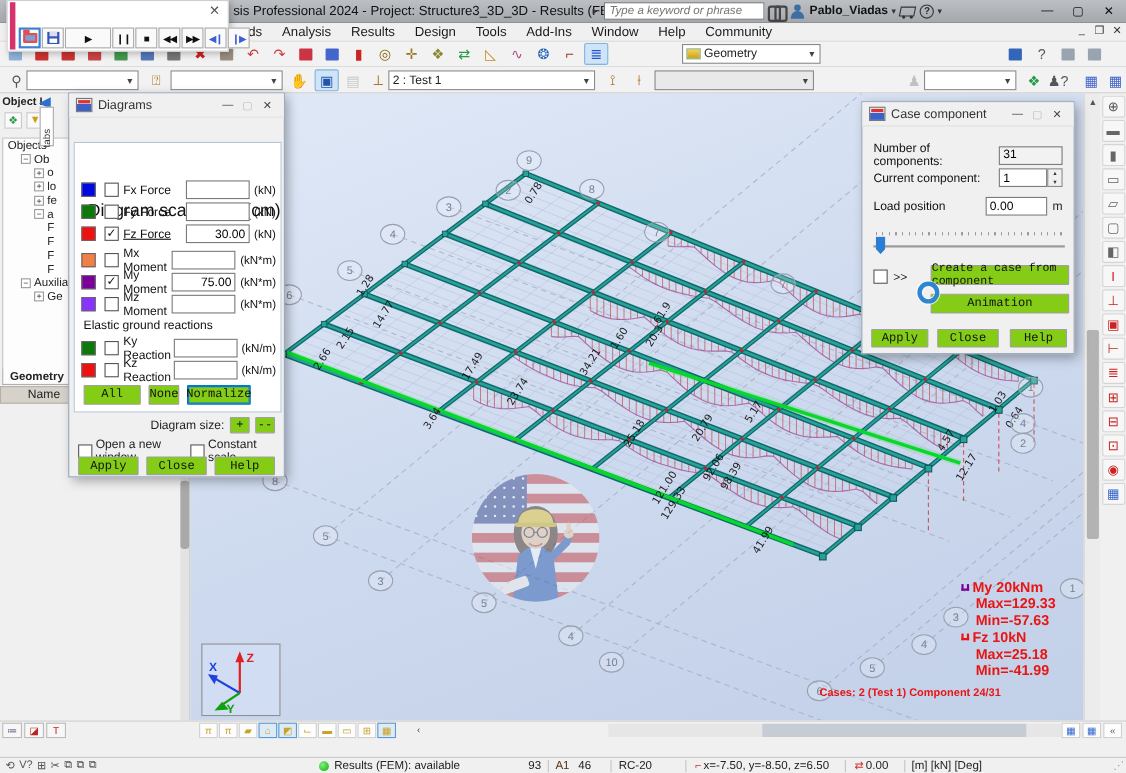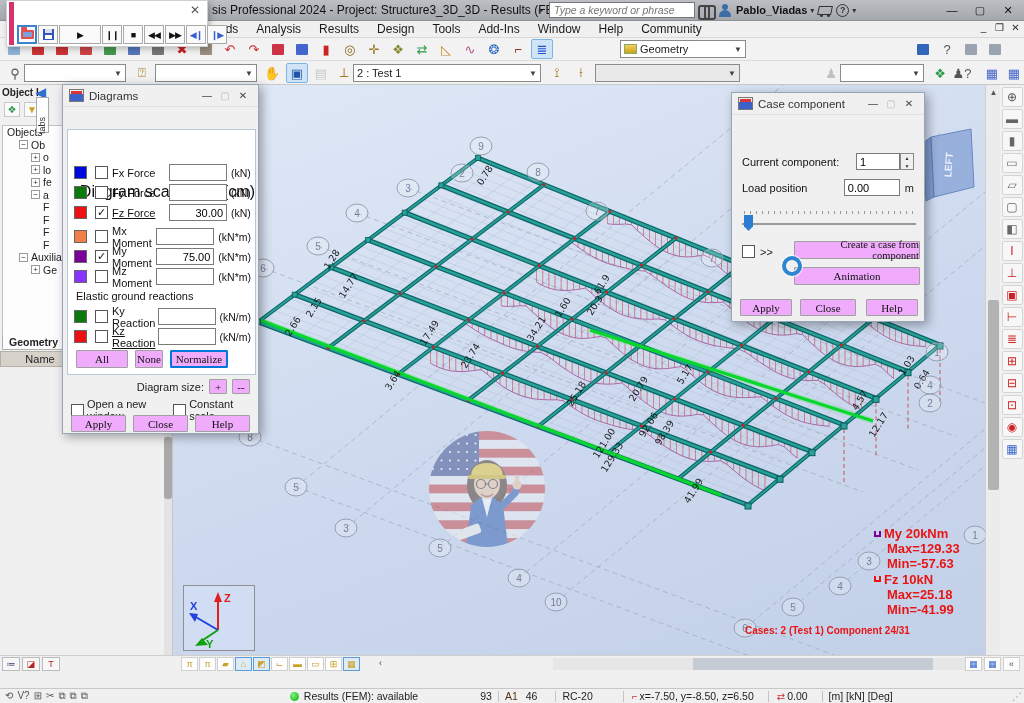--- a/index.html
+++ b/index.html
@@ -123,21 +123,21 @@
   #sb-grip { margin-left:auto; margin-right:2px; color:#999; font-size:10px; }
 
   
   .dialog { background:#f0f0f0; border:1px solid #96a5b8; box-shadow:3px 3px 10px rgba(0,0,0,.35); z-index:40; }
   .dlg-title { height:22px; display:flex; align-items:center; padding:0 6px; background:#f0f0f0; border-bottom:1px solid #e0e0e0; }
   .dlg-title .dtxt { font-size:11.5px; color:#333; margin-left:5px; flex:1; }
   .dlg-btn { width:18px; height:16px; display:flex; align-items:center; justify-content:center; font-size:10px; color:#444; }
   .dlg-btn.dis { color:#bbb; }
   .dlg-icon { width:15px; height:13px; background:linear-gradient(#eee 40%,#3a62c8 40%); border:1px solid #777; position:relative; }
   .dlg-icon::after { content:""; position:absolute; left:1px; top:1px; width:11px; height:3px; background:#d33; }
-  .btn { background:#f0abfc; border:1px solid #a0a0a0; border-radius:1px; font-size:11px; display:flex; align-items:center; justify-content:center; color:#111; font-family:Liberation Serif, serif;text-align:right; }
+  .btn { background:#84cc16; border:1px solid #a0a0a0; border-radius:1px; font-size:11px; display:flex; align-items:center; justify-content:center; color:#111; font-family:Liberation Mono, monospace; }
   .btn.focus { border:1px solid #0078d7; box-shadow:inset 0 0 0 1px #0078d7; }
   .chk { width:13px; height:13px; background:#fff; border:1px solid #555; font-size:11px; line-height:11px; text-align:center; color:#111; flex:none; }
   .inp { height:17px; border:1px solid #7a7a7a; background:#fff; font-size:11px; padding:0 3px; font-family:"Liberation Sans",sans-serif; }
 
   #dlg-diagrams { left:62px; top:84px; width:197px; height:350px; }
   #dd-tabs { position:absolute; left:4px; top:24px; right:4px; height:20px; display:flex; overflow:hidden; }
   .dtab { padding:2px 7px 0 7px; font-size:11px; border:1px solid #9db8d2; border-bottom:none; background:#e7f1fb; margin-right:1px; white-space:nowrap; color:#222; }
   .dtab.active { background:#fff; font-weight:normal; padding-top:1px; }
   #dd-body { position:absolute; left:4px; top:44px; width:189px; height:246px; background:#fff; border:1px solid #b5c7d8; }
   #dd-scale-hdr { position:absolute; right:0; top:14px; font-size:16px; color:#111;margin-top:39px; }
@@ -146,21 +146,21 @@
   .drow .lbl { width:57px; font-size:11px; color:#111; }
   .drow .inp { width:58px; text-align:right; }
   .drow .unit { font-size:10.5px; margin-left:4px; color:#111; }
   #dd-elastic { position:absolute; left:8px; font-size:11px; color:#111; }
   #dd-row-btns { position:absolute; left:8px; top:220px; display:flex; gap:7px; }
   #dd-size-row { position:absolute; right:8px; top:294px; display:flex; align-items:center; gap:5px; font-size:11px; }
   #dd-checks { position:absolute; left:8px; top:313px; right:6px; display:flex; justify-content:space-between; font-size:11px; }
   #dd-checks .cwrap { display:flex; align-items:center; gap:3px; }
   #dd-bot { position:absolute; left:8px; top:330px; right:8px; display:flex; justify-content:space-between; }
 
-  #dlg-case { left:731px; top:92px; width:194px; height:230px; }
+  #dlg-case { left:783px; top:92px; width:194px; height:230px; }
   .crow { position:absolute; left:10px; right:10px; display:flex; align-items:center; font-size:11px; }
   .crow .clbl { flex:1; color:#111; }
   #case-slider { position:absolute; left:10px; top:118px; width:174px; height:20px; }
   #cs-ticks { position:absolute; left:2px; top:0; right:2px; height:3px; background:repeating-linear-gradient(90deg,#999 0 1px,transparent 1px 6px); }
   #cs-track { position:absolute; left:0; top:12px; width:174px; height:2px; background:#9a9a9a; }
   #cs-thumb { position:absolute; left:2px; top:4px; width:9px; height:16px; background:#2b7cd3; clip-path:polygon(0 0,100% 0,100% 70%,50% 100%,0 70%); }
   #case-ring { position:absolute; left:50px; top:163px; width:20px; height:20px; border:4px solid #2e86d0; border-radius:50%; box-shadow:0 0 0 1px rgba(255,255,255,.8), inset 0 0 0 1px rgba(255,255,255,.8); z-index:5; }
   .spin { width:14px; height:17px; border:1px solid #8a8a8a; background:#f0f0f0; display:flex; flex-direction:column; }
   .spin span { flex:1; font-size:5px; line-height:8px; text-align:center; color:#333; }
 </style>
@@ -1196,21 +1196,21 @@
           <div class="drow" style="top: 178px;">
             <span class="swatch" style="background: rgb(11, 122, 11);"></span>
             <span class="chk"></span>
             <span class="lbl" style="margin-left: 4px;">Ky Reaction</span>
             <input class="inp" readonly="" style="">
             <span class="unit">(kN/m)</span>
           </div>
           <div class="drow" style="top: 198px;">
             <span class="swatch" style="background: rgb(238, 17, 17);"></span>
             <span class="chk"></span>
-            <span class="lbl" style="margin-left: 4px; text-decoration: underline;">Kz Reaction</span>
+            <span class="lbl" style="margin-left: 4px;">Kz Reaction</span>
             <input class="inp" readonly="" style="">
             <span class="unit">(kN/m)</span>
           </div>
         </div>
       <div id="dd-elastic" style="top: 160px;">Elastic ground reactions</div>
       <div id="dd-row-btns">
         <div class="btn" style="width:52px;height:18px">All</div>
         <div class="btn" style="width:28px;height:18px">None</div>
         <div class="btn focus" style="width:58px;height:18px">Normalize</div>
       </div>
@@ -1238,20 +1238,24 @@
   </div>
 
   <div class="abs dialog" id="dlg-case">
     <div class="dlg-title">
       <span class="dlg-icon"></span>
       <span class="dtxt">Case component</span>
       <span class="dlg-btn">—</span>
       <span class="dlg-btn dis">▢</span>
       <span class="dlg-btn">✕</span>
     </div>
+    <div class="crow" style="top:36px">
+      <span class="clbl">Number of components:</span>
+      <input class="inp" style="width: 58px; background: rgb(242, 242, 242);" readonly="" value="31">
+    </div>
     <div class="crow" style="top:60px">
       <span class="clbl">Current component:</span>
       <input class="inp" style="width: 44px;" readonly="" value="1">
       <span class="spin">
           <span>▲</span>
           <span>▼</span>
         </span>
     </div>
     <div class="crow" style="top:86px">
       <span class="clbl">Load position</span>

